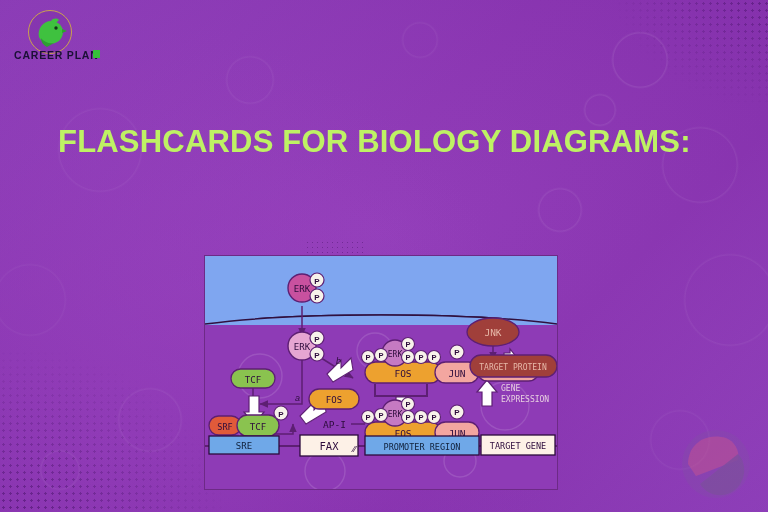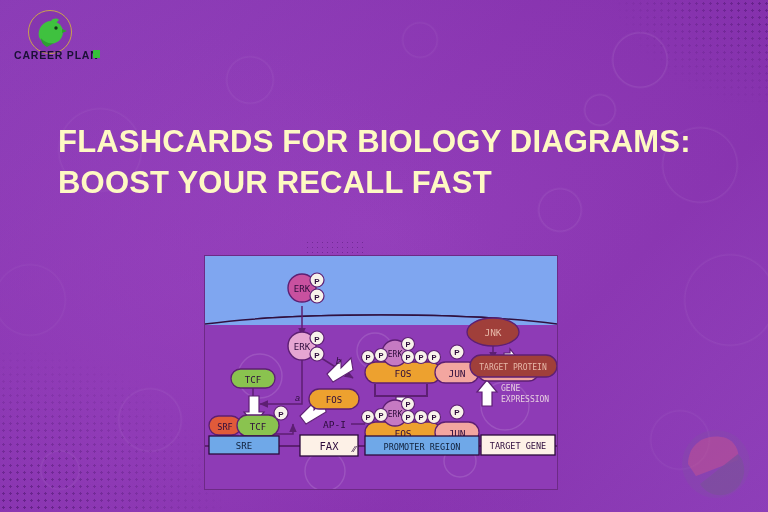--- a/index.html
+++ b/index.html
@@ -72,21 +72,21 @@
     color: #1b1036; white-space: nowrap;
   }
   .logo-dot {
     position: absolute; left: 87px; top: 40px;
     width: 7px; height: 8px; background: #36c23a;
   }
 
   
   #title {
     position: absolute; left: 58px; top: 122px; width: 660px;
-    color: #fef9c3;
+    color: #bef264;
     font-size: 31px; font-weight: 700;
     letter-spacing: .2px; line-height: 1.32;
     text-transform: uppercase;
   }
   #title .ln { display: block; white-space: nowrap; }
 
   
   #watermark {
     position: absolute; left: 676px; top: 424px;
     width: 80px; height: 80px; opacity: .42;
@@ -126,21 +126,20 @@
       <circle cx="23" cy="12" r="1.7" fill="#14331a"></circle>
       <path d="M29 13 L34 15 L29 17 Z" fill="#2ba52b"></path>
       <path d="M8 22 C11 26 16 28 21 27 L14 31 C10 29 8 26 8 22 Z" fill="#2f9e33"></path>
     </svg>
     <div class="logo-text">CAREER PLAN</div>
     <div class="logo-dot"></div>
   </div>
 
   <h1 id="title">
     <span class="ln">Flashcards for Biology Diagrams:</span>
-    <span class="ln">Boost Your Recall Fast</span>
   </h1>
 
   <div id="fig-dots"></div>
 
   <div id="figure">
     <svg width="352" height="233" viewBox="0 0 352 233">
       <defs>
         <marker id="ah" markerWidth="7" markerHeight="7" refX="5.6" refY="2.6" orient="auto">
           <path d="M0,0 L6,2.6 L0,5.2 Z" fill="#5d1f73"></path>
         </marker>

